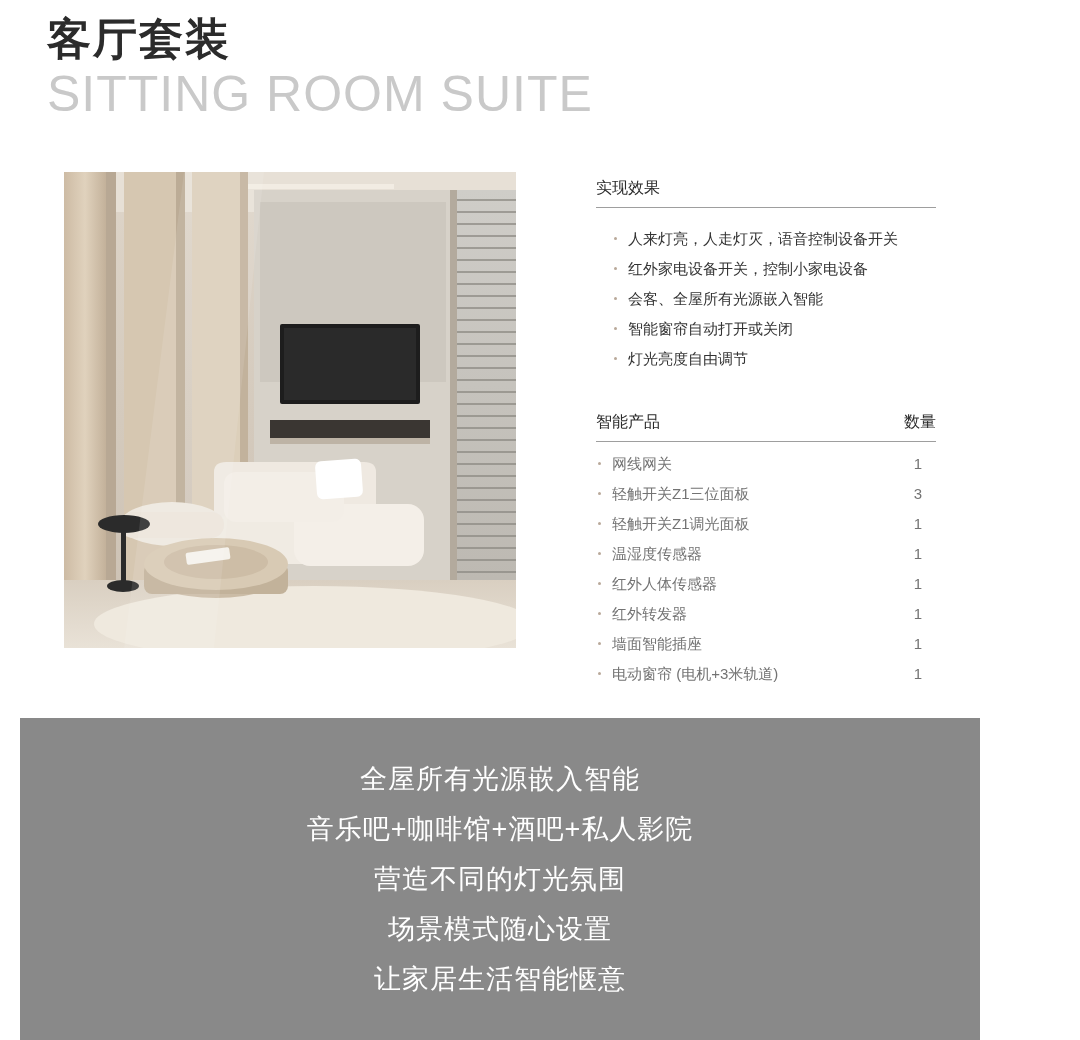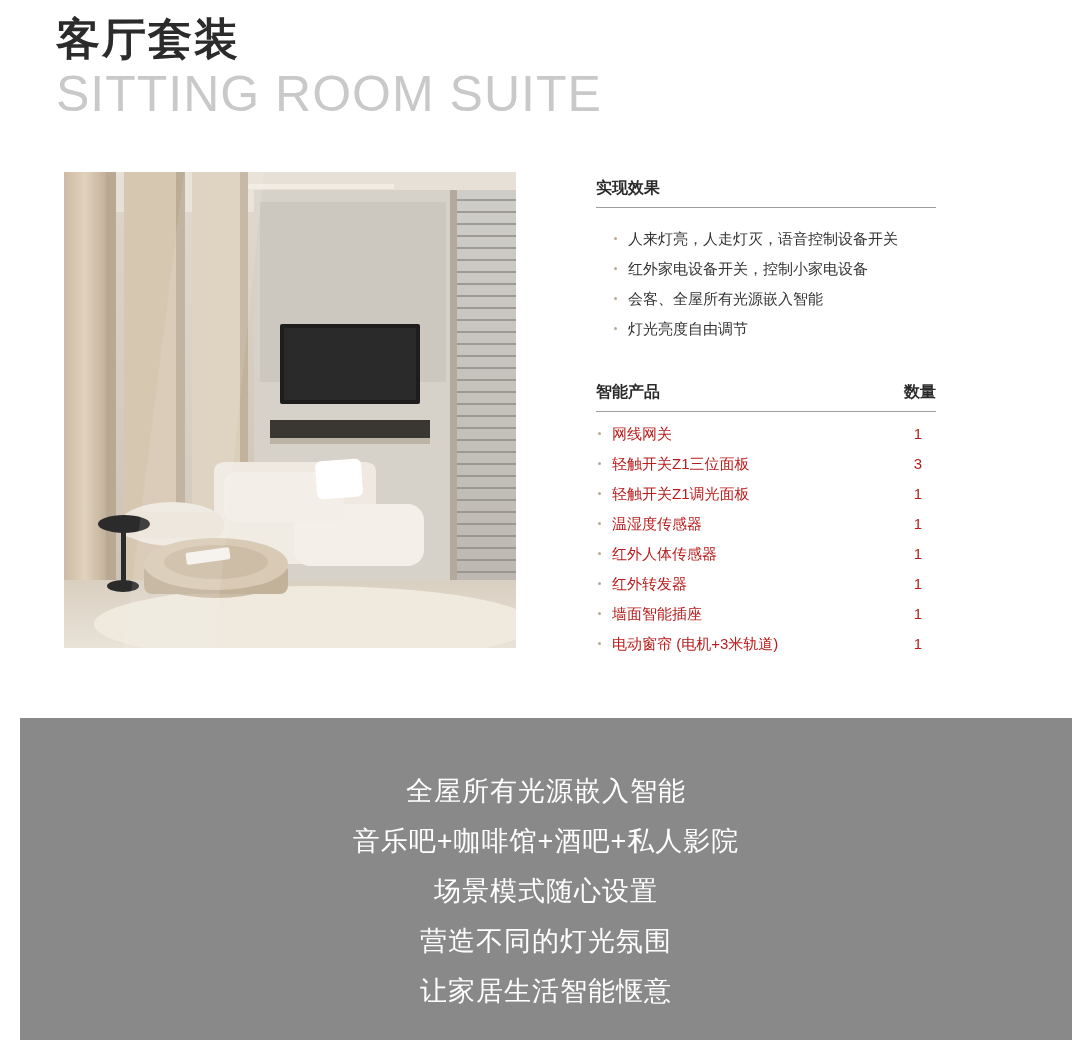--- a/index.html
+++ b/index.html
@@ -16,21 +16,21 @@
   }
   .page {
     position: relative;
     width: 1080px;
     height: 1040px;
   }
 
   
   .header {
     position: absolute;
-    left: 56px;
+    left: 47px;
     top: 10px;
   }
   .title-cn {
     font-size: 44px;
     line-height: 58px;
     font-weight: 700;
     color: #2b2b2b;
     letter-spacing: 2px;
   }
   .title-en {
@@ -71,21 +71,20 @@
     padding-top: 6px;
   }
   .sec-head {
     display: flex;
     justify-content: space-between;
     align-items: flex-end;
     font-size: 16px;
     color: #2b2b2b;
     padding-bottom: 8px;
     border-bottom: 1px solid #9e9e9e;
-    font-weight: bold;
   }
   .sec-head .h-right { font-size: 16px; text-align: right; }
 
   ul.bullets {
     list-style: none;
     margin: 16px;
     padding: 0;
   }
   ul.bullets li {
     font-size: 15px;
@@ -108,21 +107,21 @@
   .effects { margin-top: 9px; }
 
   .products-block { margin-top: 38px; }
   .products-list { margin-top: 7px; }
   .prod-row {
     display: flex;
     justify-content: space-between;
     align-items: baseline;
     font-size: 15px;
     line-height: 30px;
-    color: #b91c1c;
+    color: #737373;
     gap: 44px;
   }
   .prod-name {
     position: relative;
     padding-left: 16px;
     white-space: nowrap;
   }
   .prod-name::before {
     content: "";
     position: absolute;
@@ -137,28 +136,27 @@
     min-width: 20px;
     text-align: center;
     padding-right: 8px;
   }
 
   
   .banner {
     position: absolute;
     left: 20px;
     top: 718px;
-    width: 1052px;
+    width: 960px;
     height: 322px;
     background: #898989;
     display: flex;
     flex-direction: column;
     align-items: center;
-    justify-content: flex-start;
-    padding-top: 48px;
+    justify-content: center;
     box-sizing: border-box;
   }
   .banner-line {
     color: #ffffff;
     font-size: 27px;
     line-height: 50px;
     letter-spacing: 1px;
     font-weight: 400;
   }
 </style>
@@ -284,20 +282,21 @@
     <div class="details">
 
       <div class="effects-block">
         <div class="sec-head">
           <span>实现效果</span>
         </div>
         <ul class="bullets effects">
           <li>人来灯亮，人走灯灭，语音控制设备开关</li>
           <li>红外家电设备开关，控制小家电设备</li>
           <li>会客、全屋所有光源嵌入智能</li>
+          <li>智能窗帘自动打开或关闭</li>
           <li>灯光亮度自由调节</li>
         </ul>
       </div>
 
       <div class="products-block">
         <div class="sec-head">
           <span>智能产品</span>
           <span class="h-right">数量</span>
         </div>
         <div class="products-list">
@@ -335,18 +334,18 @@
           </div>
         </div>
       </div>
 
     </div>
   </div>
 
   <div class="banner">
     <div class="banner-line">全屋所有光源嵌入智能</div>
     <div class="banner-line">音乐吧+咖啡馆+酒吧+私人影院</div>
+    <div class="banner-line">营造不同的灯光氛围</div>
     <div class="banner-line">场景模式随心设置</div>
-    <div class="banner-line">营造不同的灯光氛围</div>
     <div class="banner-line">让家居生活智能惬意</div>
   </div>
 
 </div>
 
 </body></html>

